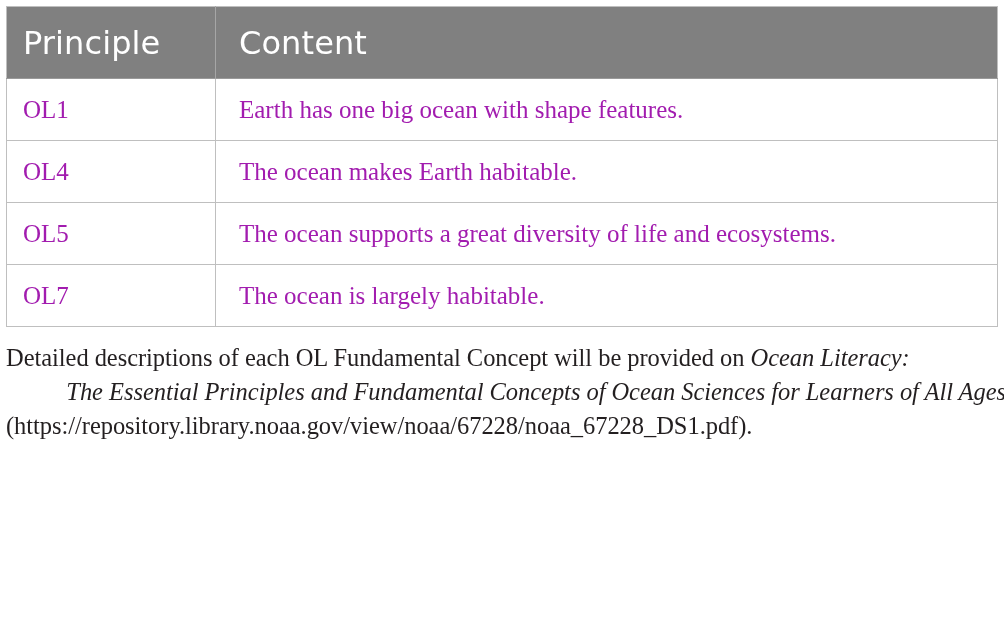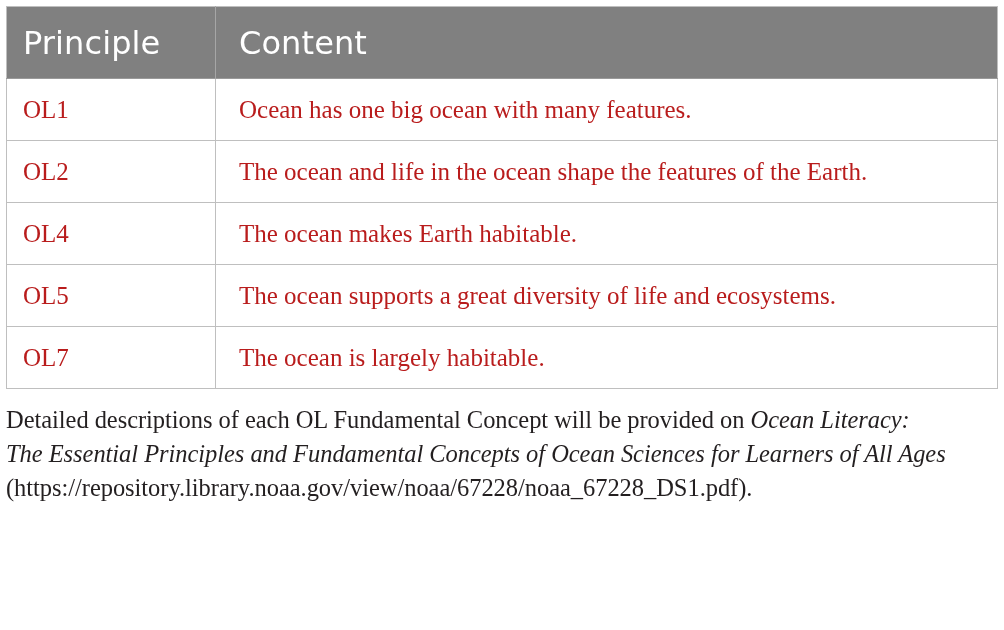--- a/index.html
+++ b/index.html
@@ -63,21 +63,21 @@
     padding-left: 23px;
   }
 
   .ol-table tbody td {
     height: 61px;
     padding: 0 10px 0 16px;
     vertical-align: middle;
     font-size: 25px;
     line-height: 1.2;
     border-top: 1px solid #bfbfbf;
-    color: #b91c1c;
+    color: #a21caf;
   }
 
   .ol-table tbody tr:first-child td {
     border-top: 1px solid #9a9a9a;
   }
 
   .ol-table tbody td.cell-principle {
     border-right: 1px solid #bfbfbf;
     padding-left: 16px;
     white-space: nowrap;
@@ -89,21 +89,21 @@
 
   
   .caption {
     margin: 14px 0 0 0;
     width: 1000px;
     font-size: 24.5px;
     line-height: 34px;
     color: #231f20;
     letter-spacing: -0.05px;
   }
-  .caption .ital { font-style: italic; }
+  .caption .ital { font-style: italic; text-align: right; }
   .caption .line { display: block; white-space: nowrap; }
 </style>
 </head>
 <body>
 
 <div class="page">
 
   <table class="ol-table">
     <colgroup>
       <col class="col-principle">
@@ -111,25 +111,21 @@
     </colgroup>
     <thead>
       <tr>
         <th class="th-principle">Principle</th>
         <th class="th-content">Content</th>
       </tr>
     </thead>
     <tbody>
       <tr>
         <td class="cell-principle">OL1</td>
-        <td class="cell-content">Ocean has one big ocean with many features.</td>
-      </tr>
-      <tr>
-        <td class="cell-principle">OL2</td>
-        <td class="cell-content">The ocean and life in the ocean shape the features of the Earth.</td>
+        <td class="cell-content">Earth has one big ocean with shape features.</td>
       </tr>
       <tr>
         <td class="cell-principle">OL4</td>
         <td class="cell-content">The ocean makes Earth habitable.</td>
       </tr>
       <tr>
         <td class="cell-principle">OL5</td>
         <td class="cell-content">The ocean supports a great diversity of life and ecosystems.</td>
       </tr>
       <tr>

